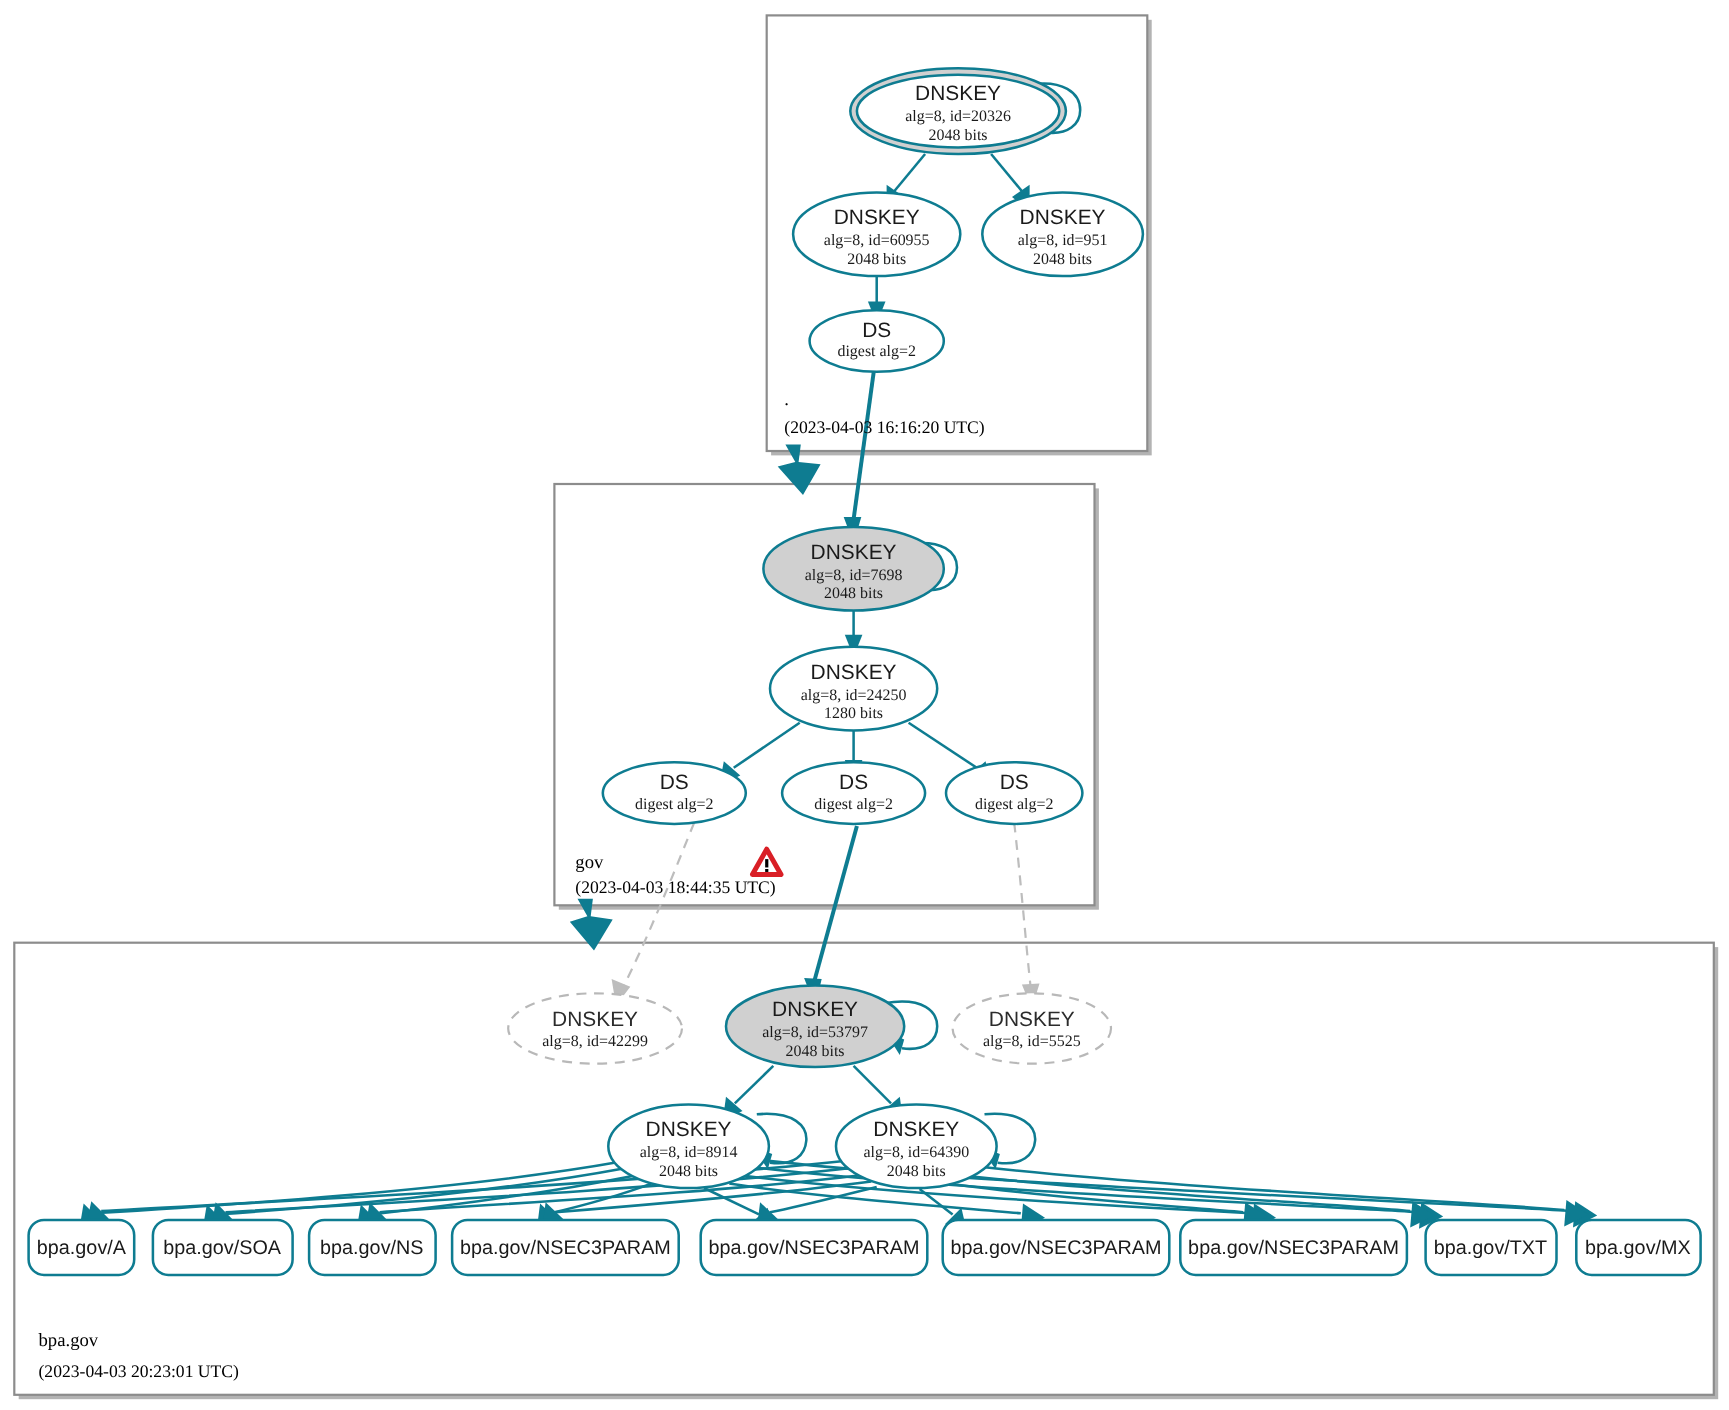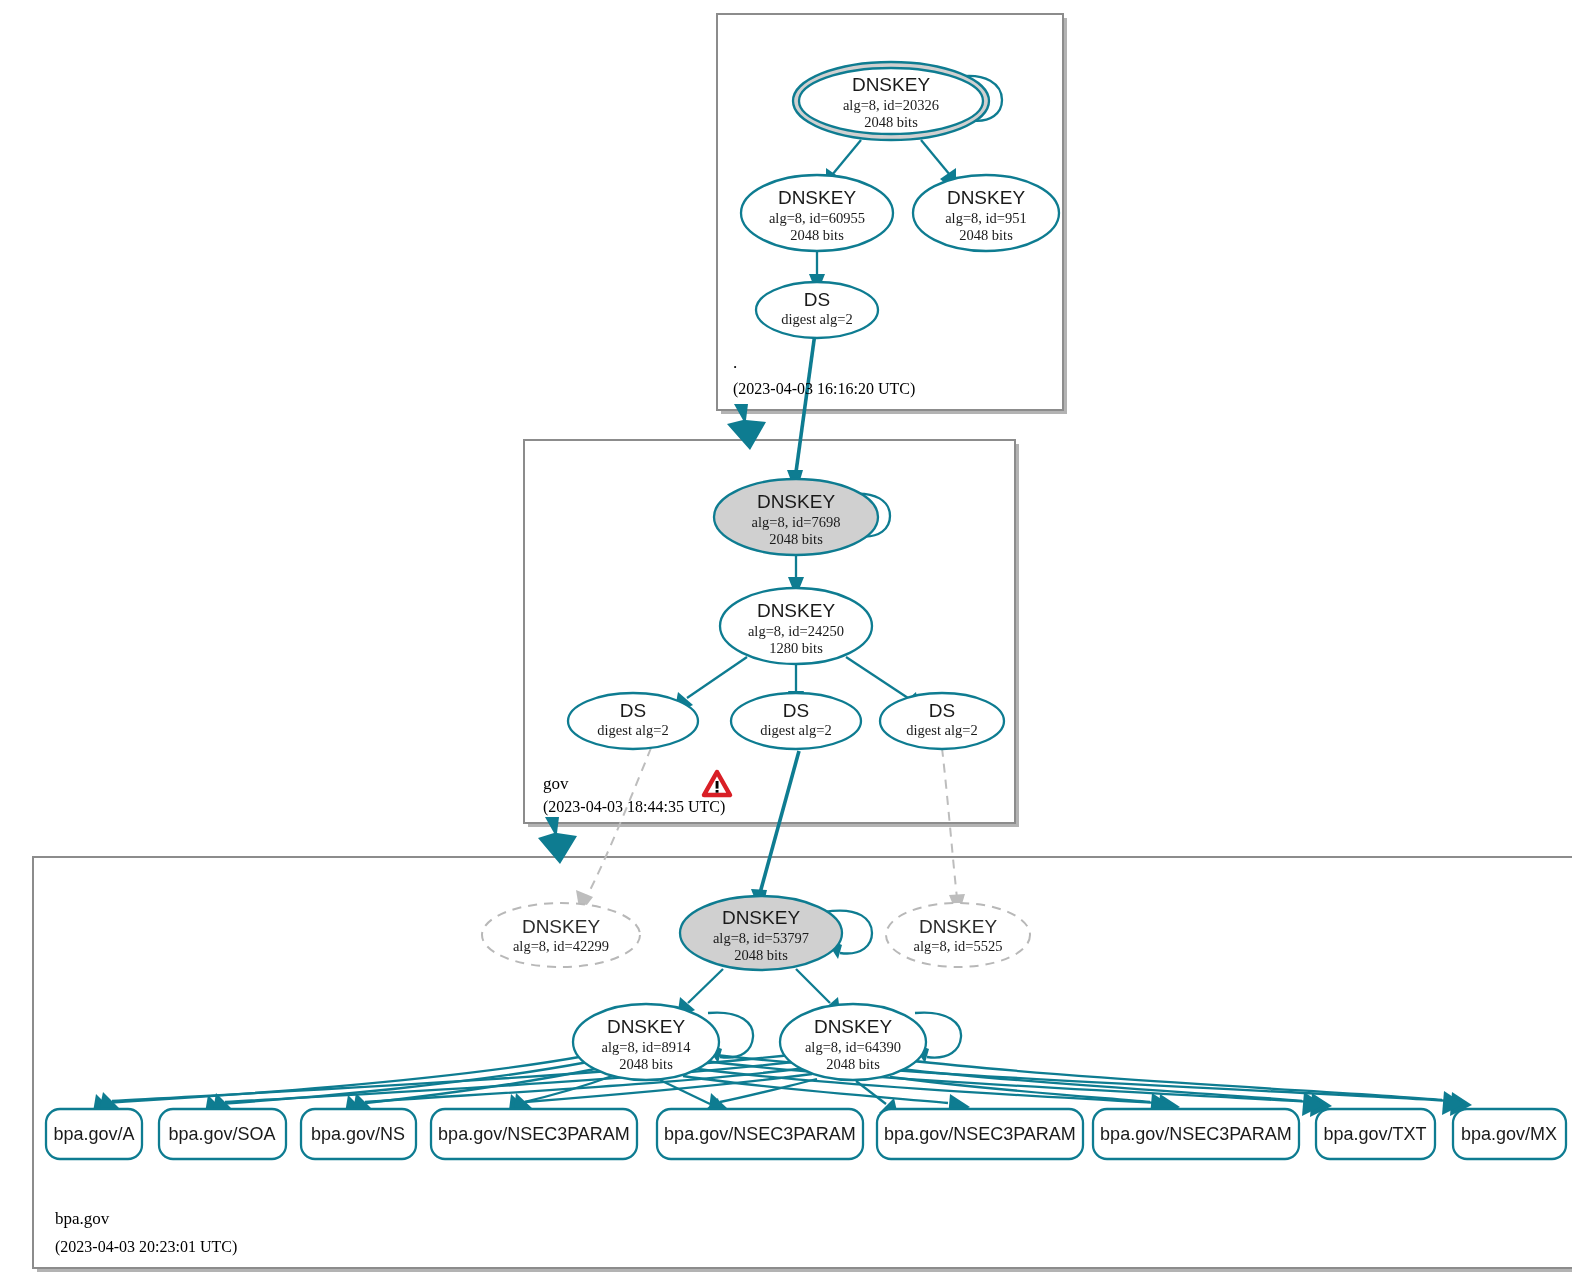--- a/index.html
+++ b/index.html
@@ -11,21 +11,20 @@
   body {
     width: 1572px;
     height: 1282px;
     font-family: "Liberation Sans", sans-serif;
     overflow: hidden;
   }
   #graph-root {
     position: relative;
     width: 1472px;
     height: 1282px;
-    padding-left: 20px;
   }
   svg#dnssec-graph {
     display: block;
     width: 1572px;
     height: 1282px;
   }
   .zone-box {
     fill: #ffffff;
     stroke: #8c8c8c;
     stroke-width: 2;

